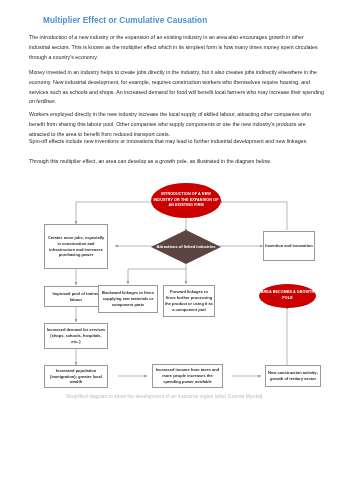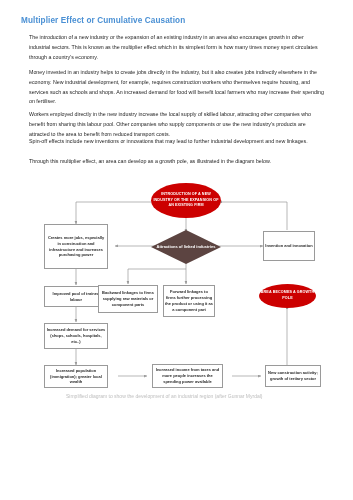--- a/index.html
+++ b/index.html
@@ -16,21 +16,21 @@
     position: relative;
   }
   .page {
     position: relative;
     width: 353px;
     height: 500px;
     padding: 0;
   }
   .doc-title {
     position: absolute;
-    left: 21px;
+    left: 43px;
     top: 16px;
     font-size: 8.2px;
     font-weight: bold;
     color: #4a90d4;
     letter-spacing: 0.1px;
     white-space: nowrap;
     text-align: center;
   }
   .body-text {
     position: absolute;

